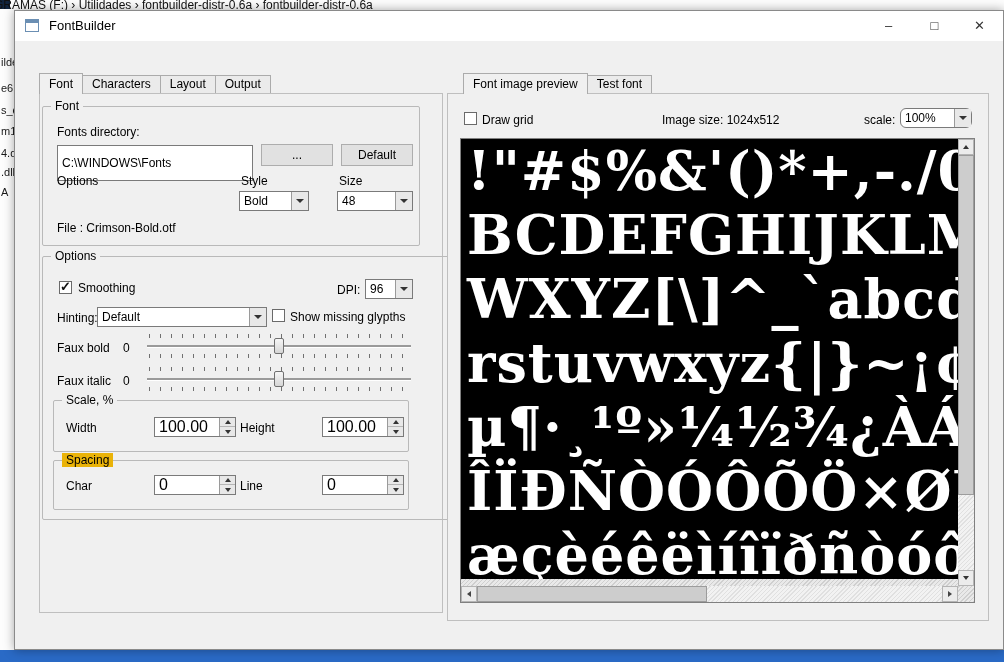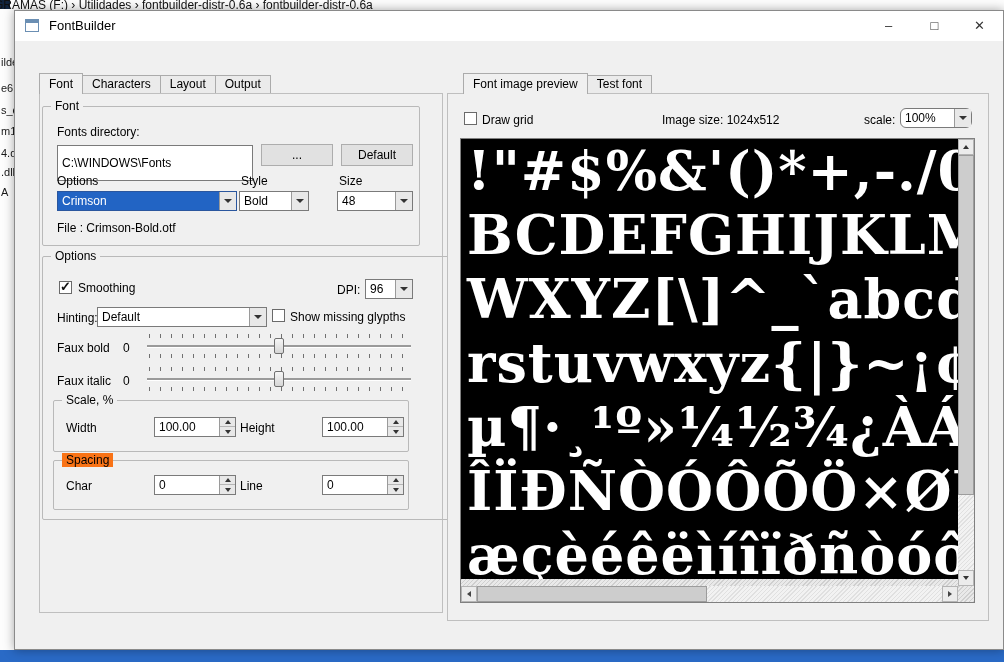--- a/index.html
+++ b/index.html
@@ -63,21 +63,21 @@
   .tri-down-s { width:0; height:0; border-left:3px solid transparent; border-right:3px solid transparent; border-top:4px solid #333; }
   .tri-left  { width:0; height:0; border-top:3px solid transparent; border-bottom:3px solid transparent; border-right:4px solid #444; }
   .tri-right { width:0; height:0; border-top:3px solid transparent; border-bottom:3px solid transparent; border-left:4px solid #444; }
 
   
   .cb { position:absolute; width:13px; height:13px; background:#fff; border:1px solid #6a6a6a; }
   .cb.checked::after { content:"✓"; position:absolute; left:0px; top:-3px; font-size:13px; font-weight:bold; color:#111; }
 
   
   .spin { position:absolute; height:20px; background:#fff; border:1px solid #7a7a7a; }
-  .spin .sval { position:absolute; left:4px; right:17px; top:0; line-height:18px; font-size:12px; overflow:hidden; }
+  .spin .sval { position:absolute; left:4px; right:17px; top:0; line-height:18px; font-size:16px; overflow:hidden; }
   .spin .btns { position:absolute; right:0; top:0; bottom:0; width:16px; border-left:1px solid #9a9a9a; }
   .spin .sbtn { position:absolute; left:0; width:100%; height:50%; background:#e8e8e8; display:flex; align-items:center; justify-content:center; }
   .spin .sbtn.up { top:0; border-bottom:1px solid #b5b5b5; }
   .spin .sbtn.down { bottom:0; }
 
   
   .slider { position:absolute; height:26px; }
   .slider .ticks-t { position:absolute; left:4px; right:2px; top:1px; height:4px;
       background-image:repeating-linear-gradient(90deg,#707070 0 1px,transparent 1px 11px); }
   .slider .ticks-b { position:absolute; left:4px; right:2px; bottom:1px; height:4px;
@@ -144,26 +144,20 @@
       <span class="legend">Font</span>
       <span class="lbl" style="left:14px; top:18px;">Fonts directory:</span>
       <input class="tinput" style="left: 14px; top: 38px; width: 196px;" value="C:\WINDOWS\Fonts">
       <div class="btn" style="left:218px; top:37px; width:72px;">...</div>
       <div class="btn" style="left:298px; top:37px; width:72px;">Default</div>
 
       <span class="lbl" style="left:14px;  top:67px;">Options</span>
       <span class="lbl" style="left:198px; top:67px;">Style</span>
       <span class="lbl" style="left:296px; top:67px;">Size</span>
 
-      <div class="combo sel-blue" style="left:14px; top:84px; width:180px;">
-        <span class="val">Crimson</span>
-        <span class="dd">
-            <span class="tri-down"></span>
-          </span>
-      </div>
       <div class="combo" style="left:196px; top:84px; width:70px;padding-left:41px;">
         <span class="val">Bold</span>
         <span class="dd">
             <span class="tri-down"></span>
           </span>
       </div>
       <div class="combo" style="left:294px; top:84px; width:76px;">
         <span class="val">48</span>
         <span class="dd">
             <span class="tri-down"></span>
@@ -237,21 +231,21 @@
                 <span class="tri-up-s"></span>
               </span>
             <span class="sbtn down">
                 <span class="tri-down-s"></span>
               </span>
           </span>
         </div>
       </div>
 
       <div class="grp-inner" id="grp-spacing">
-        <span class="legend" style="position:absolute; top:-8px; left:8px; background:#f97316; padding:0 4px;text-align:center;">Spacing</span>
+        <span class="legend" style="position:absolute; top:-8px; left:8px; background:#eab308; padding:0 4px;text-align:center;">Spacing</span>
         <span class="lbl" style="left:12px; top:18px;">Char</span>
         <div class="spin" style="left:100px; top:14px; width:82px;">
           <span class="sval">0</span>
           <span class="btns">
             <span class="sbtn up">
                 <span class="tri-up-s"></span>
               </span>
             <span class="sbtn down">
                 <span class="tri-down-s"></span>
               </span>

